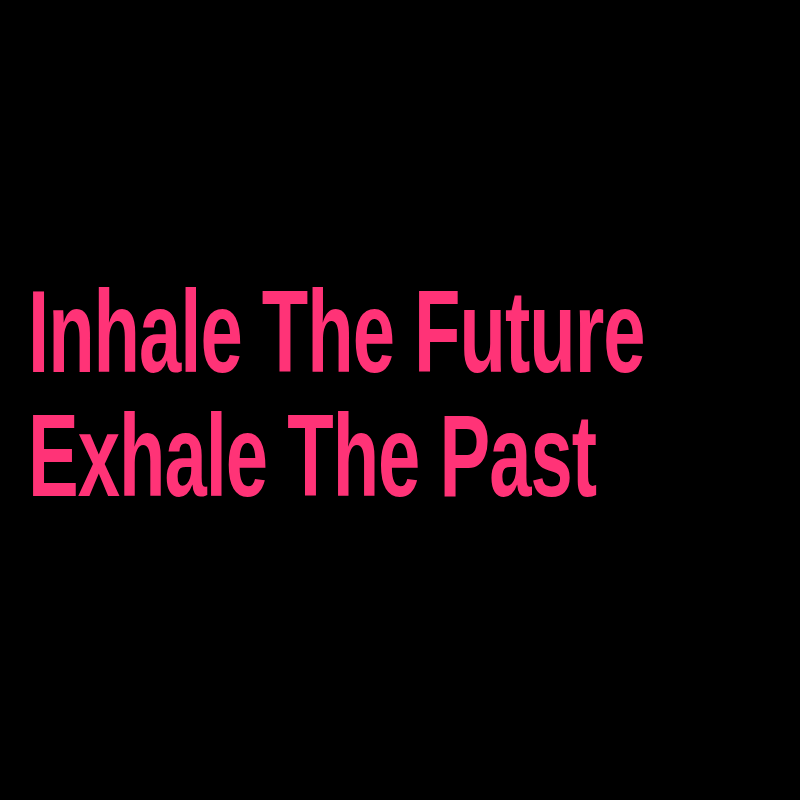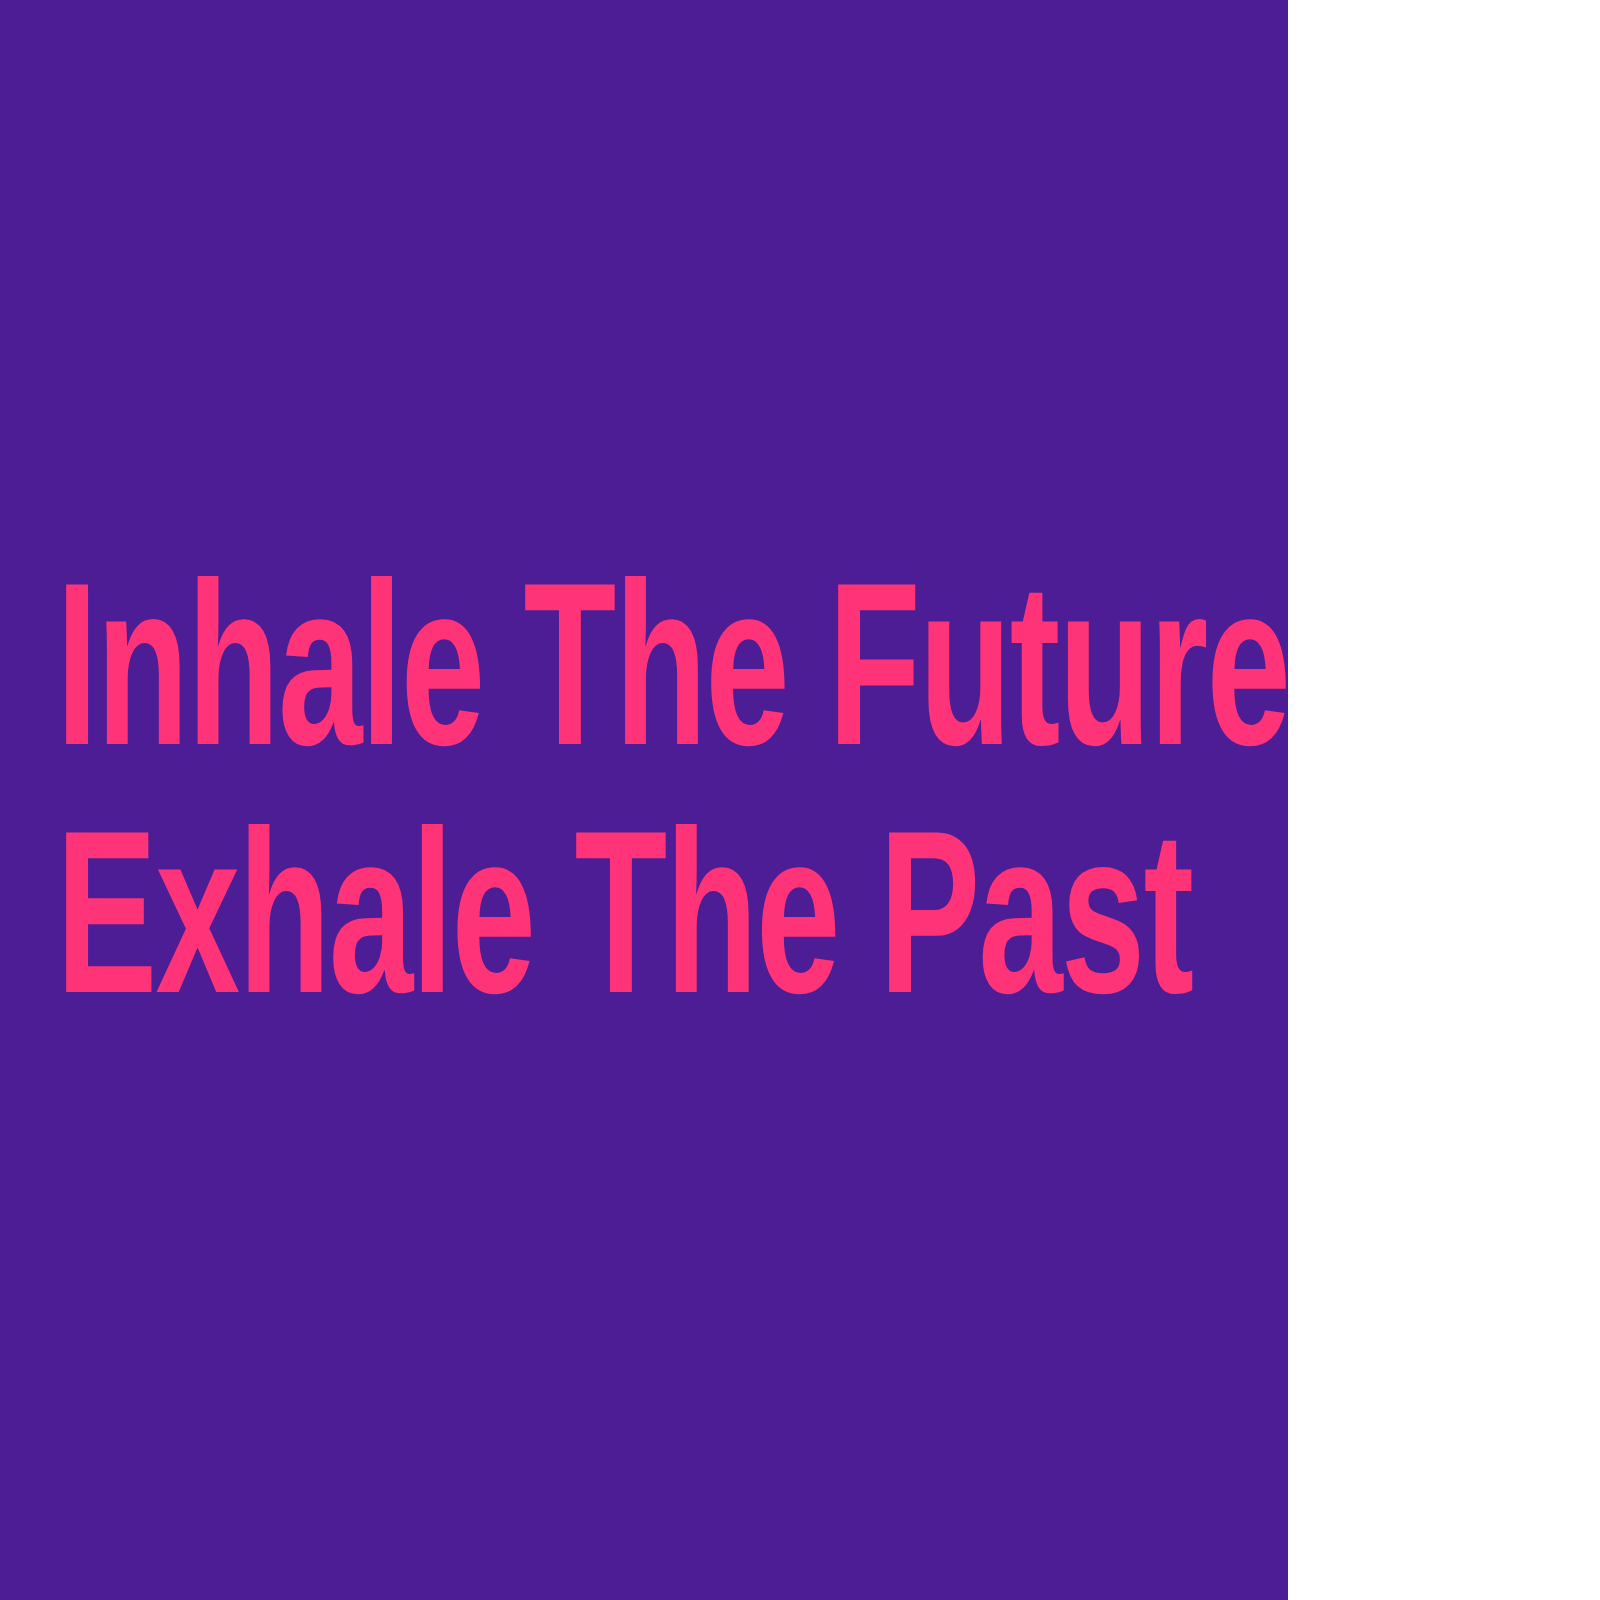--- a/index.html
+++ b/index.html
@@ -7,23 +7,23 @@
     padding: 0;
   }
   body {
     width: 800px;
     height: 800px;
     overflow: hidden;
     font-family: "Liberation Sans", sans-serif;
   }
   #poster {
     position: relative;
-    width: 644px;
+    width: 800px;
     height: 800px;
-    background: #4c1d95;
+    background: #000000;
     overflow: hidden;
     text-align: center;
   }
   #quote-block {
     position: absolute;
     left: 28px;
     top: 272px;
     width: 760px;
   }
   .quote-line {

